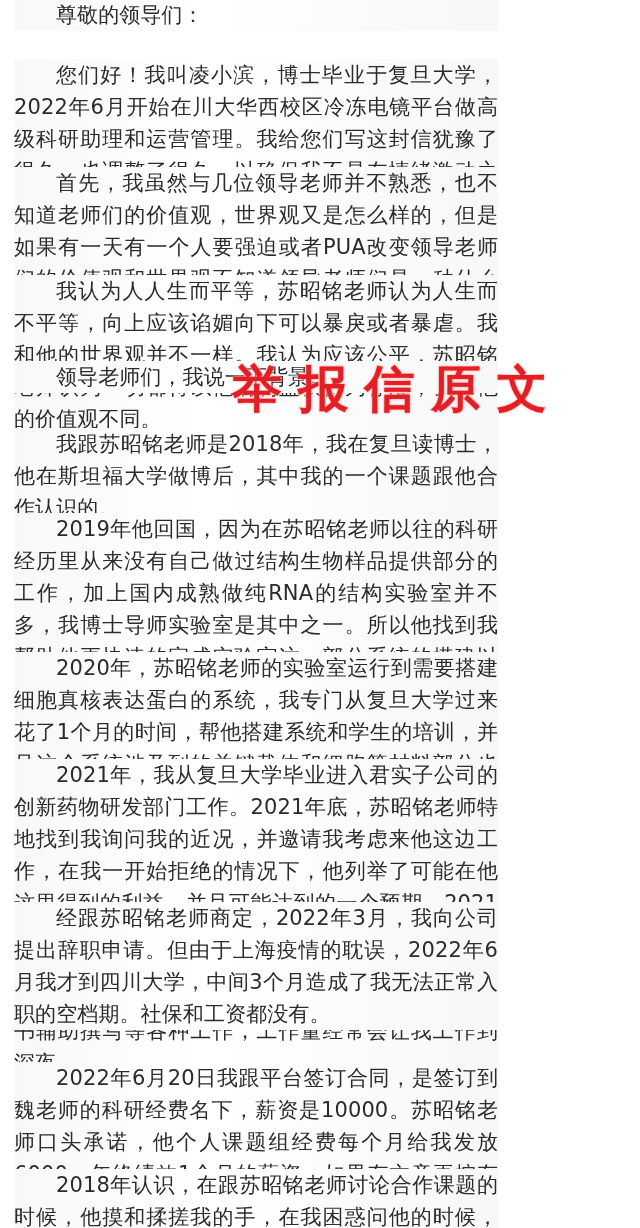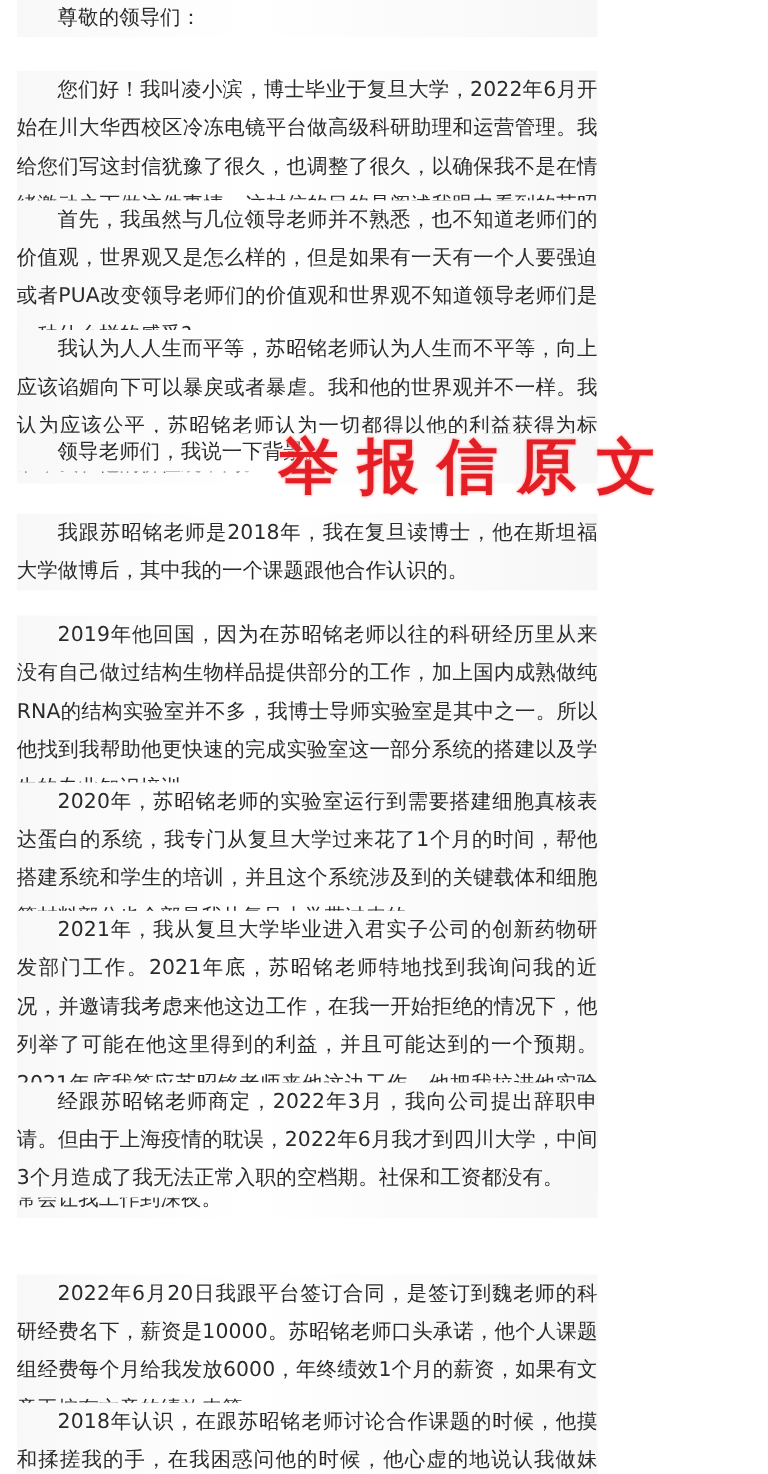--- a/index.html
+++ b/index.html
@@ -13,21 +13,21 @@
   }
   .doc {
     position: absolute;
     left: 0; top: 0;
     width: 640px;
   }
   .para {
     position: absolute;
     left: 14px;
     width: 484px;
-    font-size: 17px;
+    font-size: 21px;
     line-height: 32px;
     letter-spacing: 0.1px;
     text-indent: 2em;
     text-align: justify;
     background: linear-gradient(90deg, #f8f8f8 0%, #ffffff 40%, #f7f7f7 100%);
   }
   .stamp {
     position: absolute;
     left: 232px;
     top: 357px;

